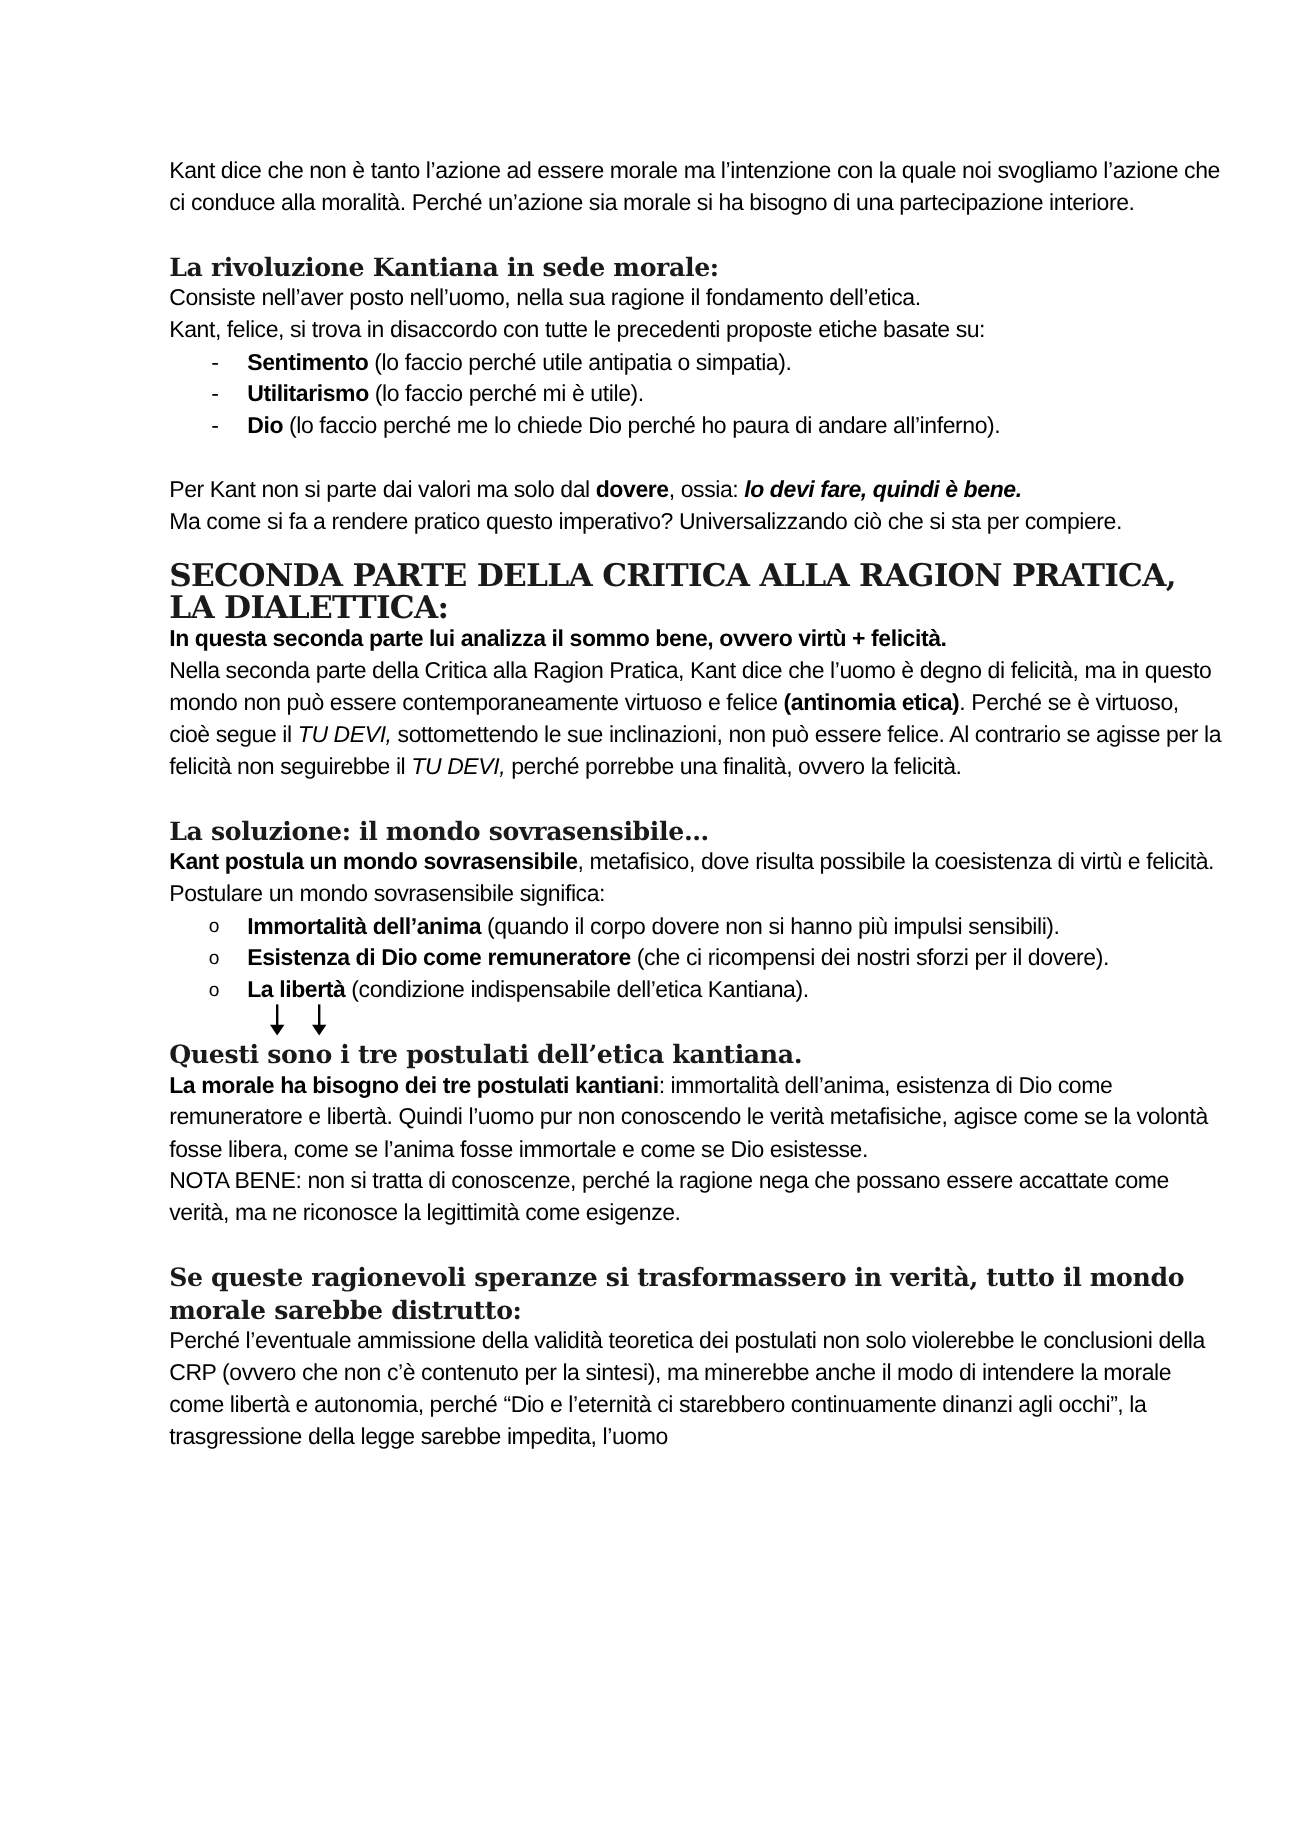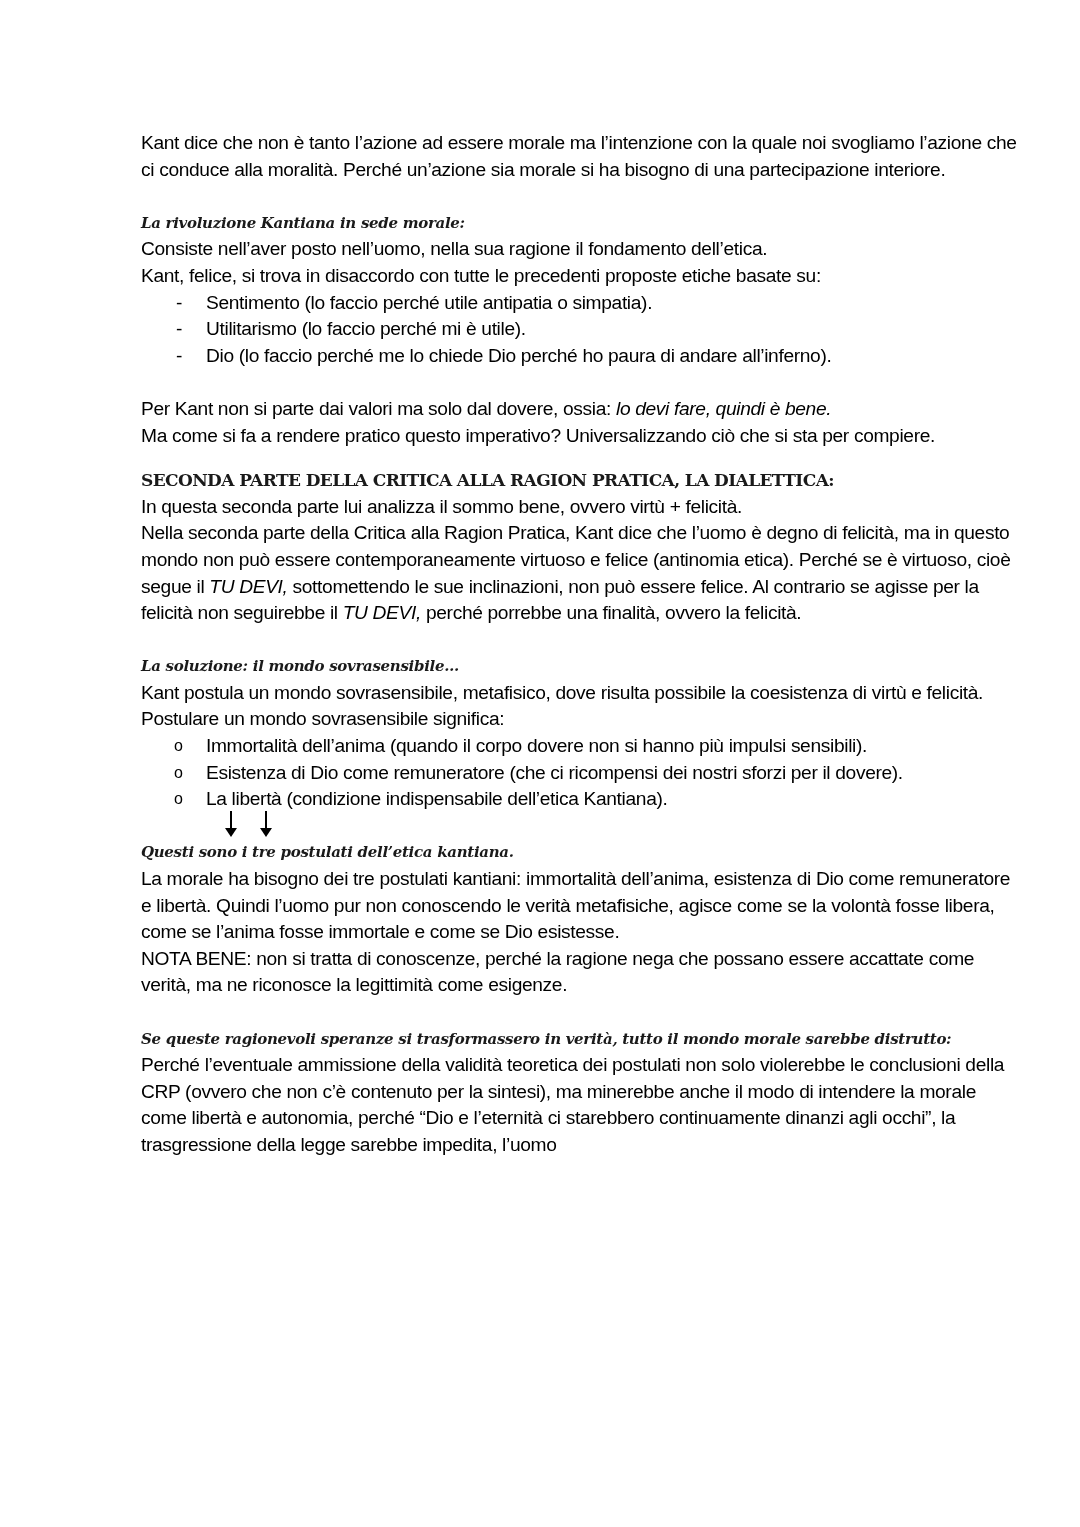--- a/index.html
+++ b/index.html
@@ -4,30 +4,30 @@
   <style>
     html, body { margin: 0; padding: 0; background: #ffffff; }
     body {
       width: 1080px; height: 1527px; position: relative; overflow: hidden;
       font-family: "Liberation Sans", sans-serif; color: #000;
     }
     .page { position: absolute; left: 93px; top: 130px; width: 880px; margin-left: 48px; }
     .p { font-size: 19.2px; line-height: 26.6px; margin: 0; letter-spacing: -0.35px; }
     .gap { height: 26.6px; }
     .fancy {
-      font-family: "DejaVu Serif", serif; font-style: italic; font-weight: bold;
-      font-size: 15px; line-height: 26.6px; margin: 0; letter-spacing: -0.3px;
+      font-family: "DejaVu Serif", serif; font-weight: bold;
+      font-size: 21px; line-height: 26.6px; margin: 0; letter-spacing: -0.3px;
       color: #1a1a1a;
     }
-    .fancy.caps { font-style: normal; font-size: 17px; letter-spacing: -0.6px; }
+    .fancy.caps { font-style: normal; font-size: 26px; letter-spacing: -0.6px; }
     ul.dash, ul.circ { list-style: none; margin: 0; padding: 0; }
     ul.dash li, ul.circ li { position: relative; padding-left: 65px; }
     ul.dash li .mark { position: absolute; left: 35px; top: 0; }
     ul.circ li .mark { position: absolute; left: 33px; top: 0; font-size: 16px; }
-    b { font-weight: normal; }
+    b { font-weight: bold; }
     .arrows { position: relative; height: 26.6px; }
     .arrow { position: absolute; top: -2px; width: 2px; height: 22px; background: #000; }
     .arrow::after {
       content: ""; position: absolute; left: -5px; bottom: -4px;
       border-left: 6px solid transparent; border-right: 6px solid transparent;
       border-top: 9px solid #000;
     }
   </style>
 </head>
 <body>

